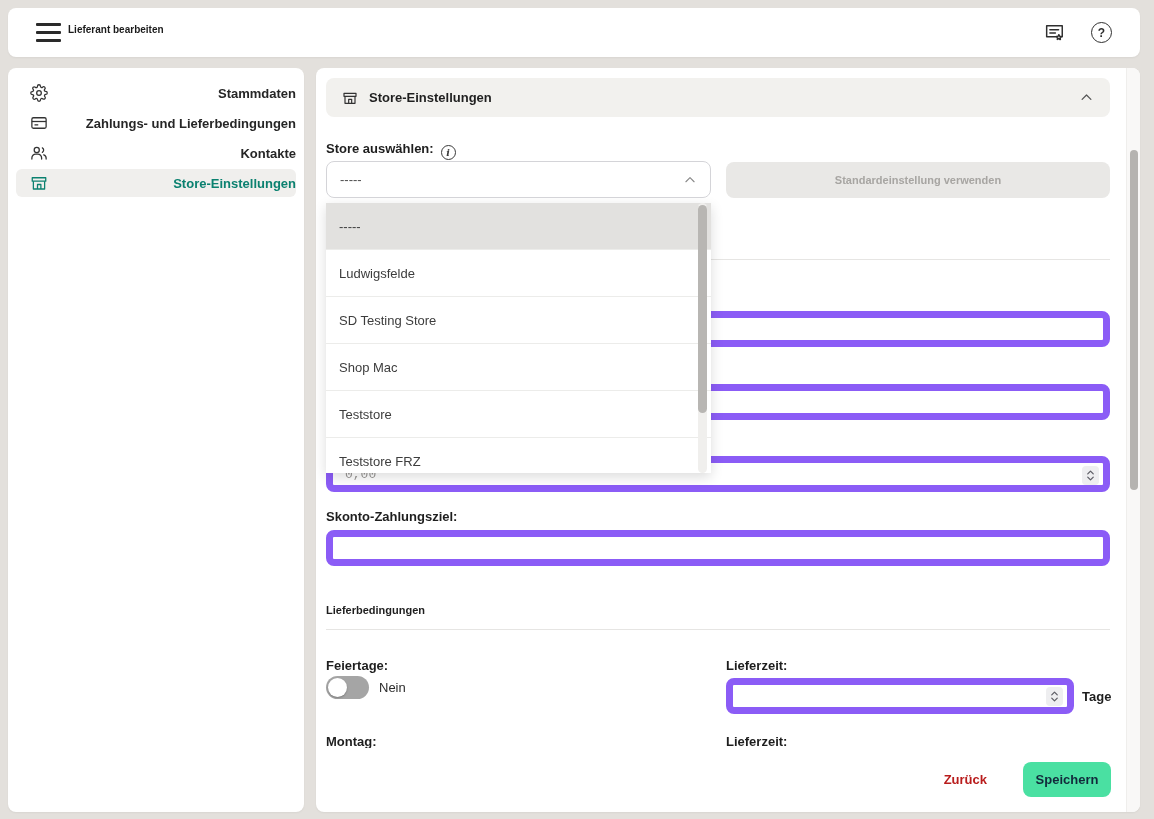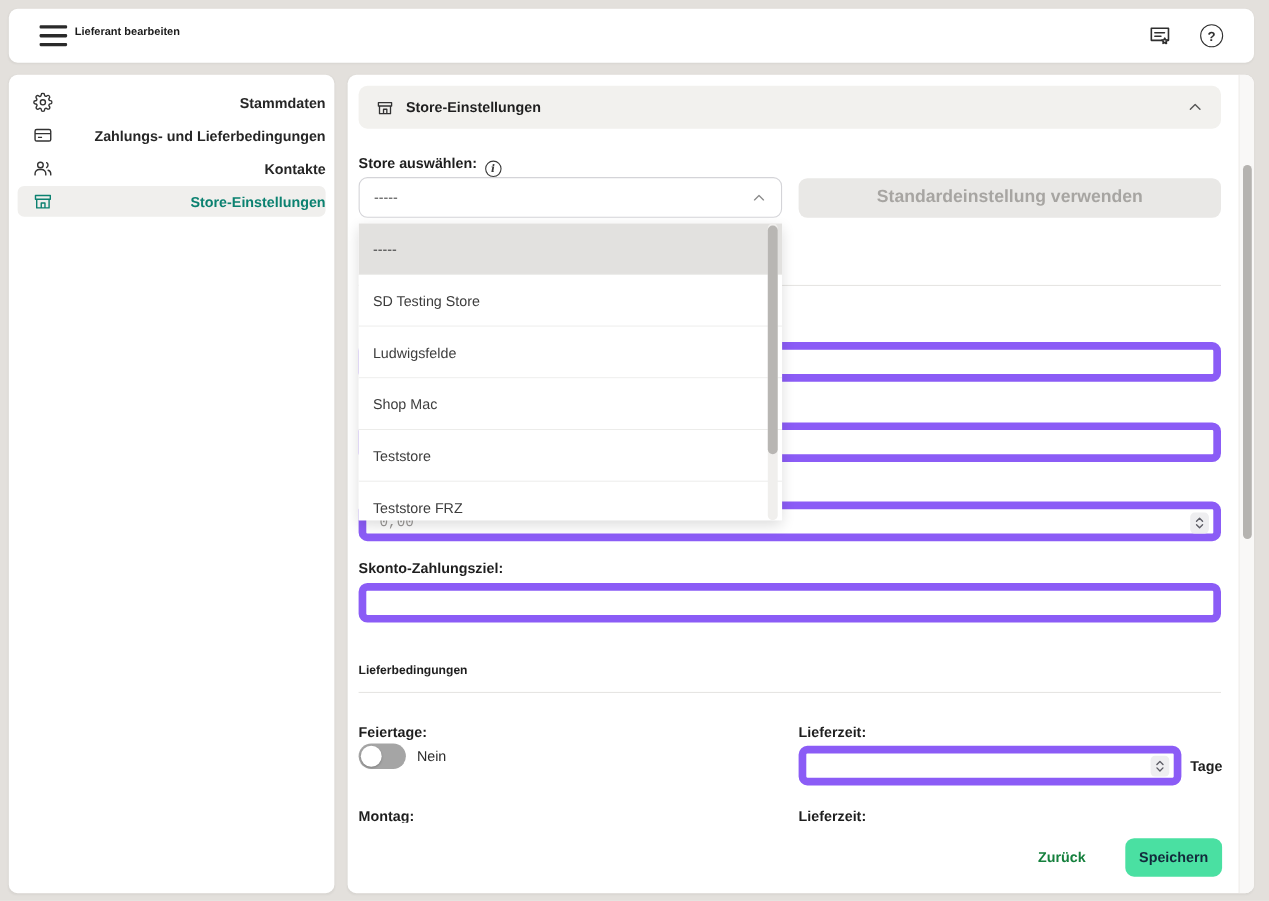--- a/index.html
+++ b/index.html
@@ -64,34 +64,34 @@
 
   .dropdown { position:absolute; left:10px; top:135px; width:385px; height:270px; background:#fff;
     box-shadow:0 4px 12px rgba(0,0,0,.14); overflow:hidden; z-index:5; }
   .dd-option { height:47px; display:flex; align-items:center; padding-left:13px; padding-right:20px;
     font-size:13px; color:#3d3d3d; border-bottom:1px solid #ececea; cursor:pointer; background:#fff; }
   .dd-option.selected { background:#e2e1df; }
   .dd-scrollbar { position:absolute; right:4px; top:0; width:9px; height:270px; background:#f0efed; border-radius:5px; }
   .dd-scrollbar .dd-thumb { position:absolute; left:0; top:2px; width:9px; height:208px; background:#b8b6b3; border-radius:5px; }
 
   .btn-disabled { position:absolute; left:410px; top:94px; width:384px; height:36px; background:#e9e8e6;
-    border:none; border-radius:8px; font-family:"Liberation Sans",sans-serif; font-size:16px; font-weight:600;
+    border:none; border-radius:8px; font-family:"Liberation Sans",sans-serif; font-size:11px; font-weight:600;
     color:#a7a5a2; cursor:default; }
 
   
   .toggle { position:absolute; left:10px; top:608px; width:43px; height:23px; background:#a5a5a5;
     border-radius:12px; cursor:pointer; }
   .toggle .knob { position:absolute; left:2px; top:2px; width:19px; height:19px; background:#fff;
     border-radius:50%; box-shadow:0 1px 2px rgba(0,0,0,.25); }
   .toggle-text { position:absolute; left:63px; top:612px; font-size:13px; font-weight:400; color:#2c2c2c; }
 
   
   .footer { position:absolute; right:29px; bottom:15px; display:flex; align-items:center; gap:30px; }
   .btn-back { background:none; border:none; font-family:"Liberation Sans",sans-serif;
-    font-size:13px; font-weight:700; color:#15803d; cursor:pointer; }
+    font-size:13px; font-weight:700; color:#b91c1c; cursor:pointer; }
   .btn-save { width:88px; height:35px; border:none; border-radius:8px; background:#4ae0a2;
     font-family:"Liberation Sans",sans-serif; font-size:13px; font-weight:700; color:#12293b; cursor:pointer; }
 
   
   .main-scrollbar { position:absolute; right:0; top:0; width:14px; height:744px; background:#f9f8f7;
     border-left:1px solid #efeeec; }
   .main-scrollbar .thumb { position:absolute; left:3px; top:82px; width:8px; height:340px;
     background:#b5b3b0; border-radius:4px; cursor:grab; }
 
   svg { display:block; }
@@ -235,22 +235,22 @@
       <span>-----</span>
       <span class="chev">
         <svg viewBox="0 0 24 24" width="14" height="14" fill="none" stroke="currentColor" stroke-width="2" stroke-linecap="round" stroke-linejoin="round">
           <polyline points="5 15 12 8 19 15"></polyline>
         </svg>
       </span>
     </div>
 
     <div class="dropdown">
       <div class="dd-option selected">-----</div>
+      <div class="dd-option">Ludwigsfelde</div>
       <div class="dd-option">SD Testing Store</div>
-      <div class="dd-option">Ludwigsfelde</div>
       <div class="dd-option">Shop Mac</div>
       <div class="dd-option">Teststore</div>
       <div class="dd-option">Teststore FRZ</div>
       <div class="dd-scrollbar">
         <div class="dd-thumb"></div>
       </div>
     </div>
 
   </div>
 

